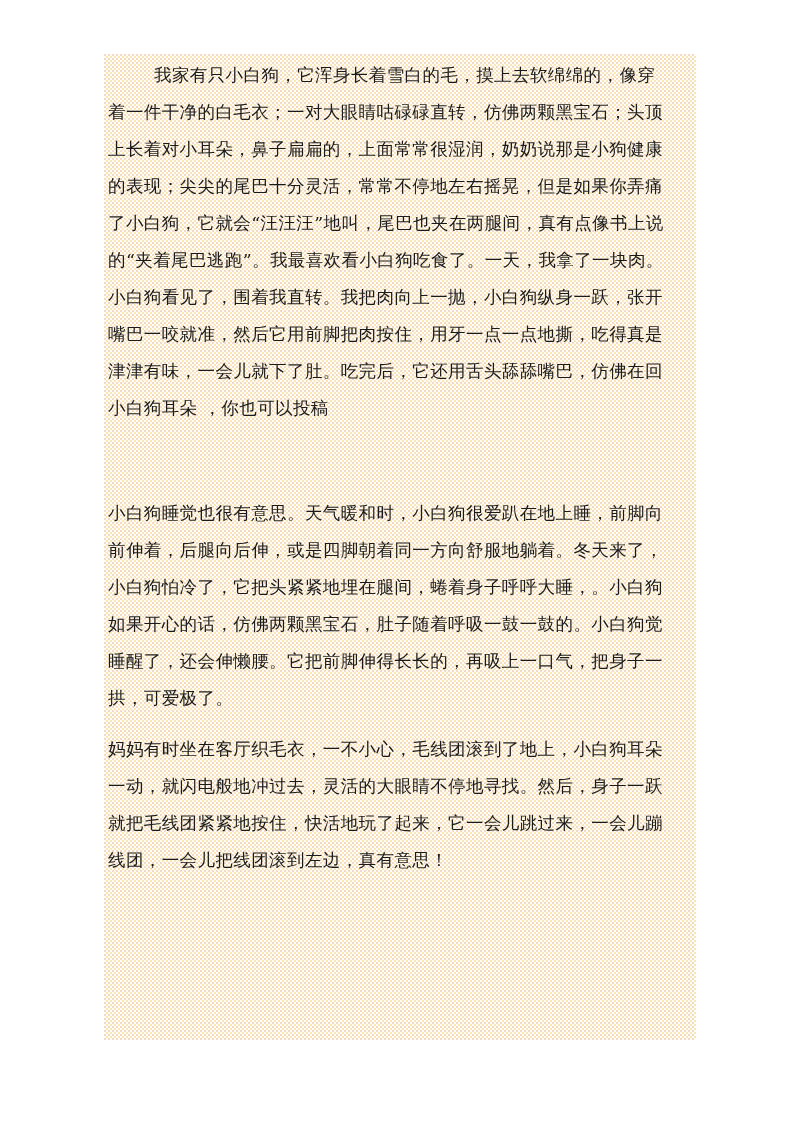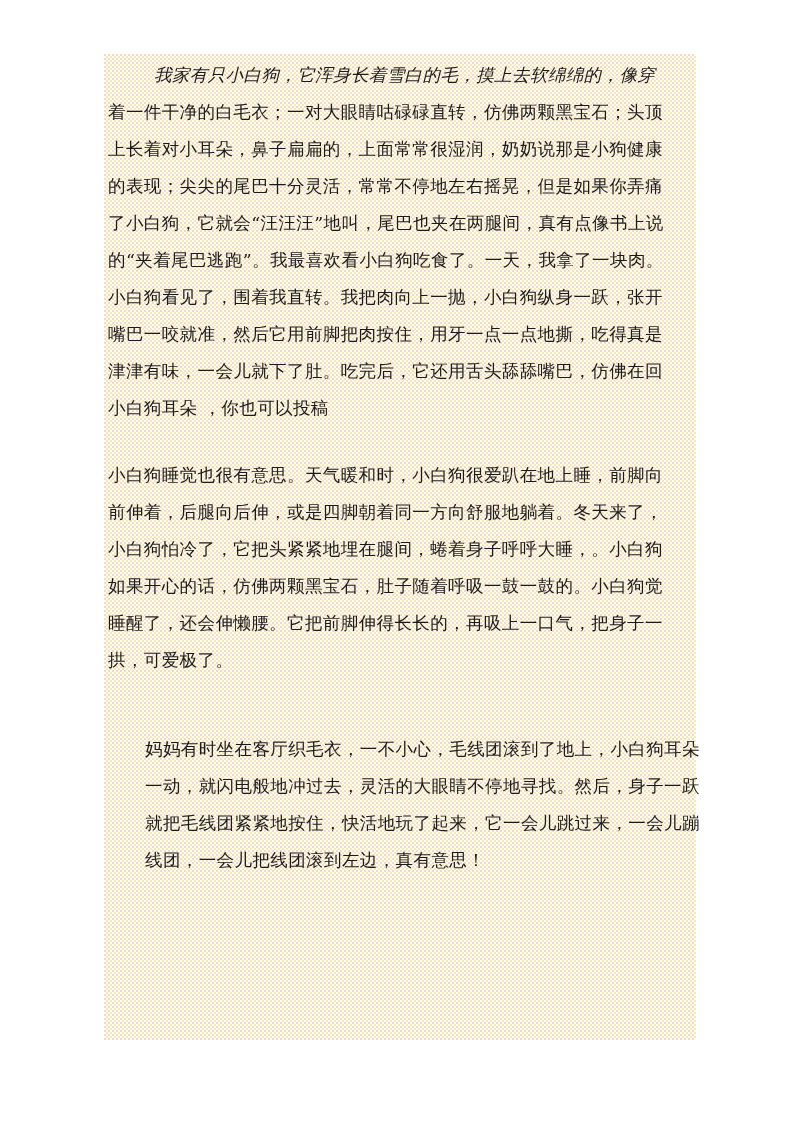--- a/index.html
+++ b/index.html
@@ -34,24 +34,24 @@
     color: #1a1a1a;
     letter-spacing: 0.4px;
     text-align: justify;
     word-break: break-all;
   }
   .line {
     display: block;
     height: 37px;
     white-space: nowrap;
   }
-  .indent { padding-left: 46px; font-style: italic; }
+  .indent { padding-left: 46px; }
   .p1 { position: absolute; left: 4px; top: 3px; width: 592px; }
-  .p2 { position: absolute; left: 4px; top: 403px; width: 592px; }
-  .p3 { position: absolute; left: 4px; top: 677px; width: 592px; margin-left: 37px; }
+  .p2 { position: absolute; left: 4px; top: 441px; width: 592px; }
+  .p3 { position: absolute; left: 4px; top: 677px; width: 592px; }
   .p4 { position: absolute; left: 4px; top: 894px; width: 600px; }
 </style>
 </head>
 <body>
 
 <div class="page">
 
   <div class="para p1">
     <span class="line indent">我家有只小白狗，它浑身长着雪白的毛，摸上去软绵绵的，像穿</span>
     <span class="line">着一件干净的白毛衣；一对大眼睛咕碌碌直转，仿佛两颗黑宝石；头顶</span>

